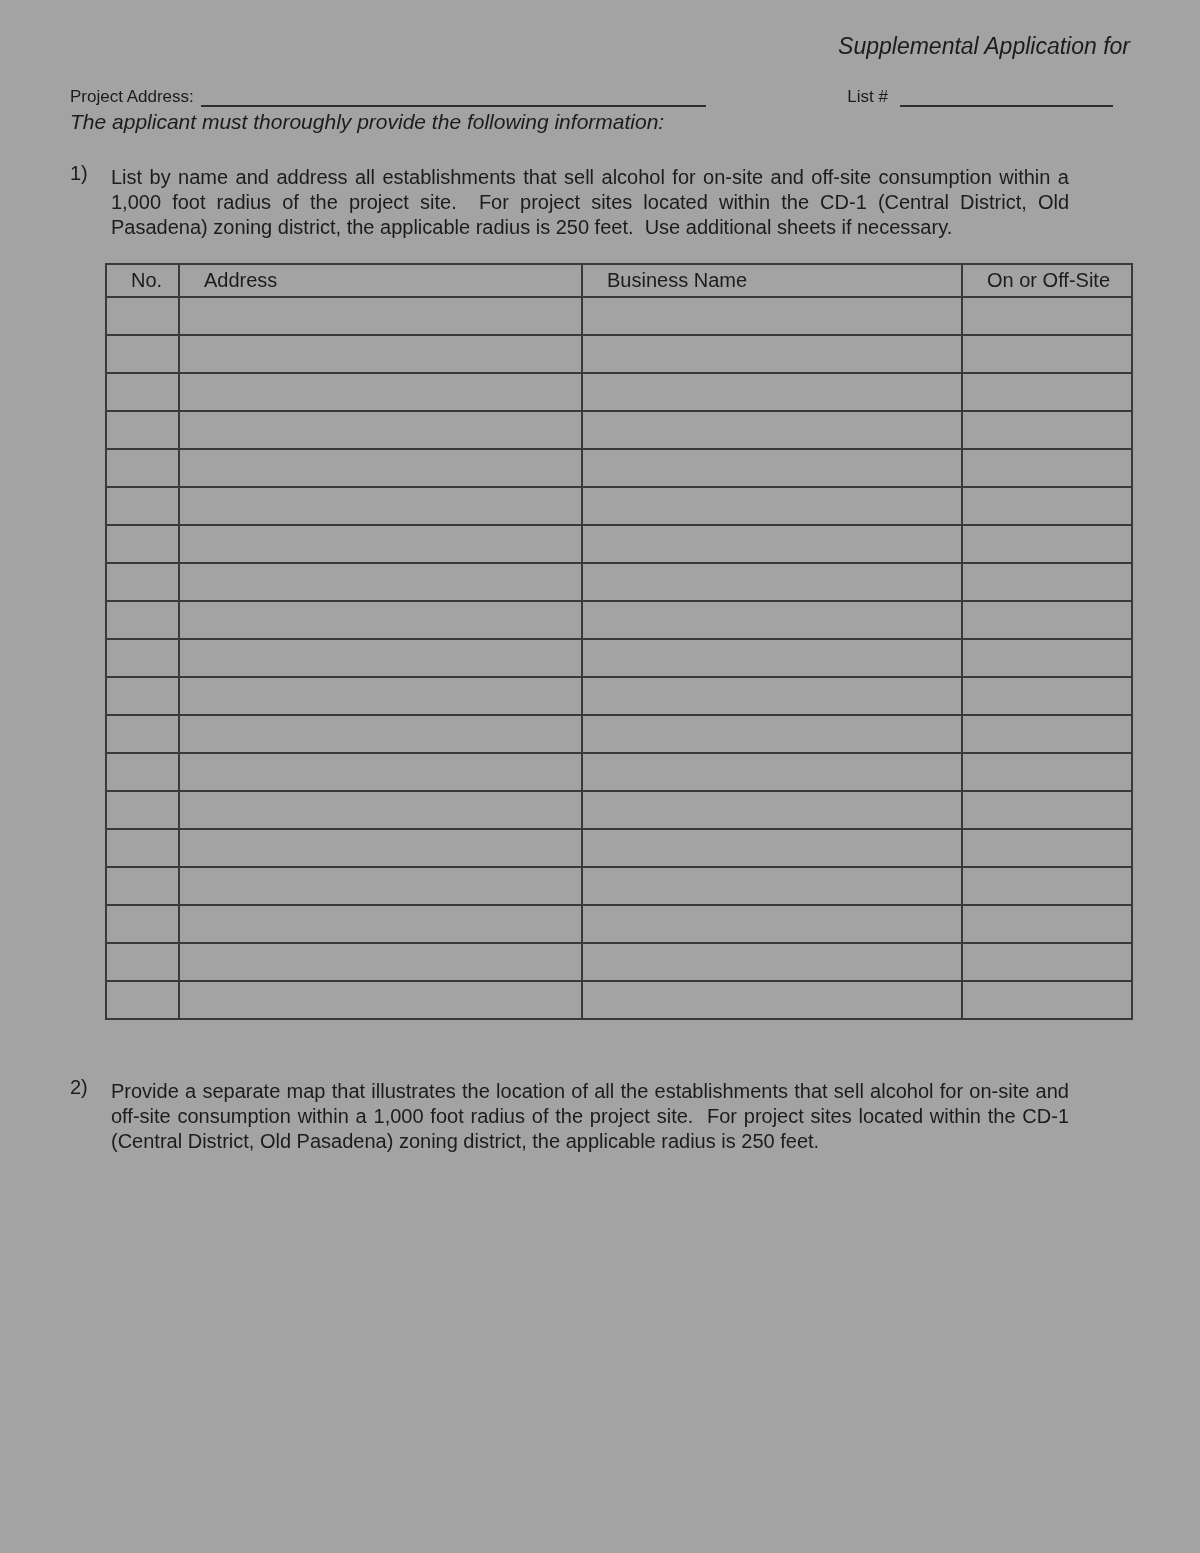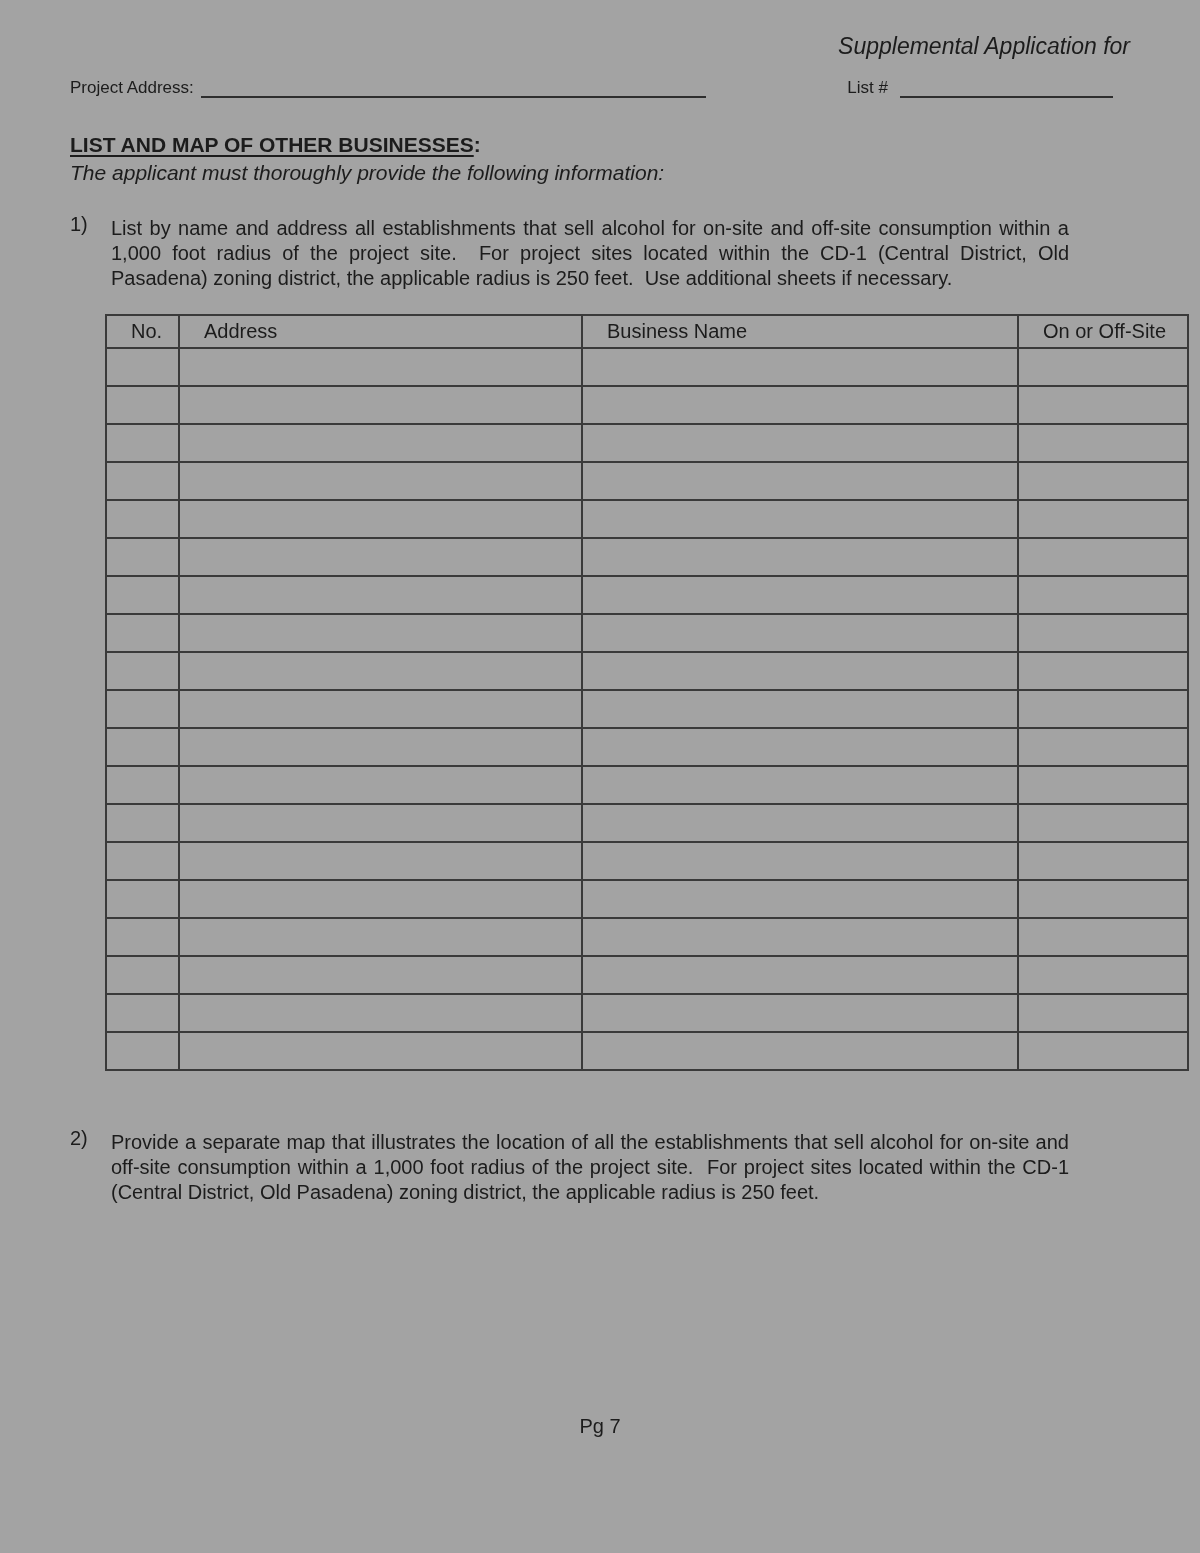--- a/index.html
+++ b/index.html
@@ -18,21 +18,21 @@
   }
 
   
   .doc-header { text-align: right; }
   .doc-subtitle { font-style: italic; font-size: 23px; line-height: 27px; }
   .doc-title { font-weight: bold; font-size: 26px; line-height: 30px; letter-spacing: 0.2px; }
 
   
   .fields-row {
     display: flex; align-items: flex-end;
-    margin-top: 17px;
+    margin-top: 26px;
     font-size: 17px; line-height: 21px;
   }
   .field-label { white-space: nowrap; }
   .field-line {
     display: inline-block;
     border-bottom: 2px solid #2e2e2e;
     height: 19px;
   }
   .line-project { width: 505px; margin-left: 7px; }
   .fields-spacer { flex: 1; }
@@ -82,21 +82,21 @@
   }
   .businesses-table th {
     font-size: 20px; font-weight: normal;
     text-align: left; vertical-align: middle;
     height: 33px;
     padding-left: 24px;
   }
   .businesses-table td { height: 38px; }
   .col-no { width: 73px; }
   .col-address { width: 403px; }
-  .col-business { width: 436px; }
+  .col-business { width: 380px; }
   .col-onoff { width: 170px; border-radius: 15px; }
 
   
   .doc-footer {
     margin-top: 205px;
     text-align: center;
     font-size: 20px; line-height: 24px;
   }
 </style>
 </head>
@@ -109,21 +109,20 @@
   </header>
 
   <div class="fields-row">
     <span class="field-label">Project Address:</span>
     <span class="field-line line-project"></span>
     <span class="fields-spacer"></span>
     <span class="field-label">List #</span>
     <span class="field-line line-case"></span>
   </div>
 
-  <h2 class="section-heading"><span class="underlined">LIST AND MAP OF OTHER BUSINESSES</span><span>:</span></h2>
 
   <p class="section-subheading">The applicant must thoroughly provide the following information:</p>
 
   <div class="numbered-item item-1">
     <span class="item-number">1)</span>
     <p class="item-text">List by name and address all establishments that sell alcohol for on-site and off-site consumption within a 1,000 foot radius of the project site.  For project sites located within the CD-1 (Central District, Old Pasadena) zoning district, the applicable radius is 250 feet.  Use additional sheets if necessary.</p>
   </div>
 
   <table class="businesses-table">
     <thead>
@@ -250,17 +249,14 @@
           <td></td>
         </tr>
       </tbody>
   </table>
 
   <div class="numbered-item item-2">
     <span class="item-number">2)</span>
     <p class="item-text">Provide a separate map that illustrates the location of all the establishments that sell alcohol for on-site and off-site consumption within a 1,000 foot radius of the project site.  For project sites located within the CD-1 (Central District, Old Pasadena) zoning district, the applicable radius is 250 feet.</p>
   </div>
 
-  <footer class="doc-footer">
-    <span>Pg 7</span>
-  </footer>
 
 </div>
 
 </body></html>

